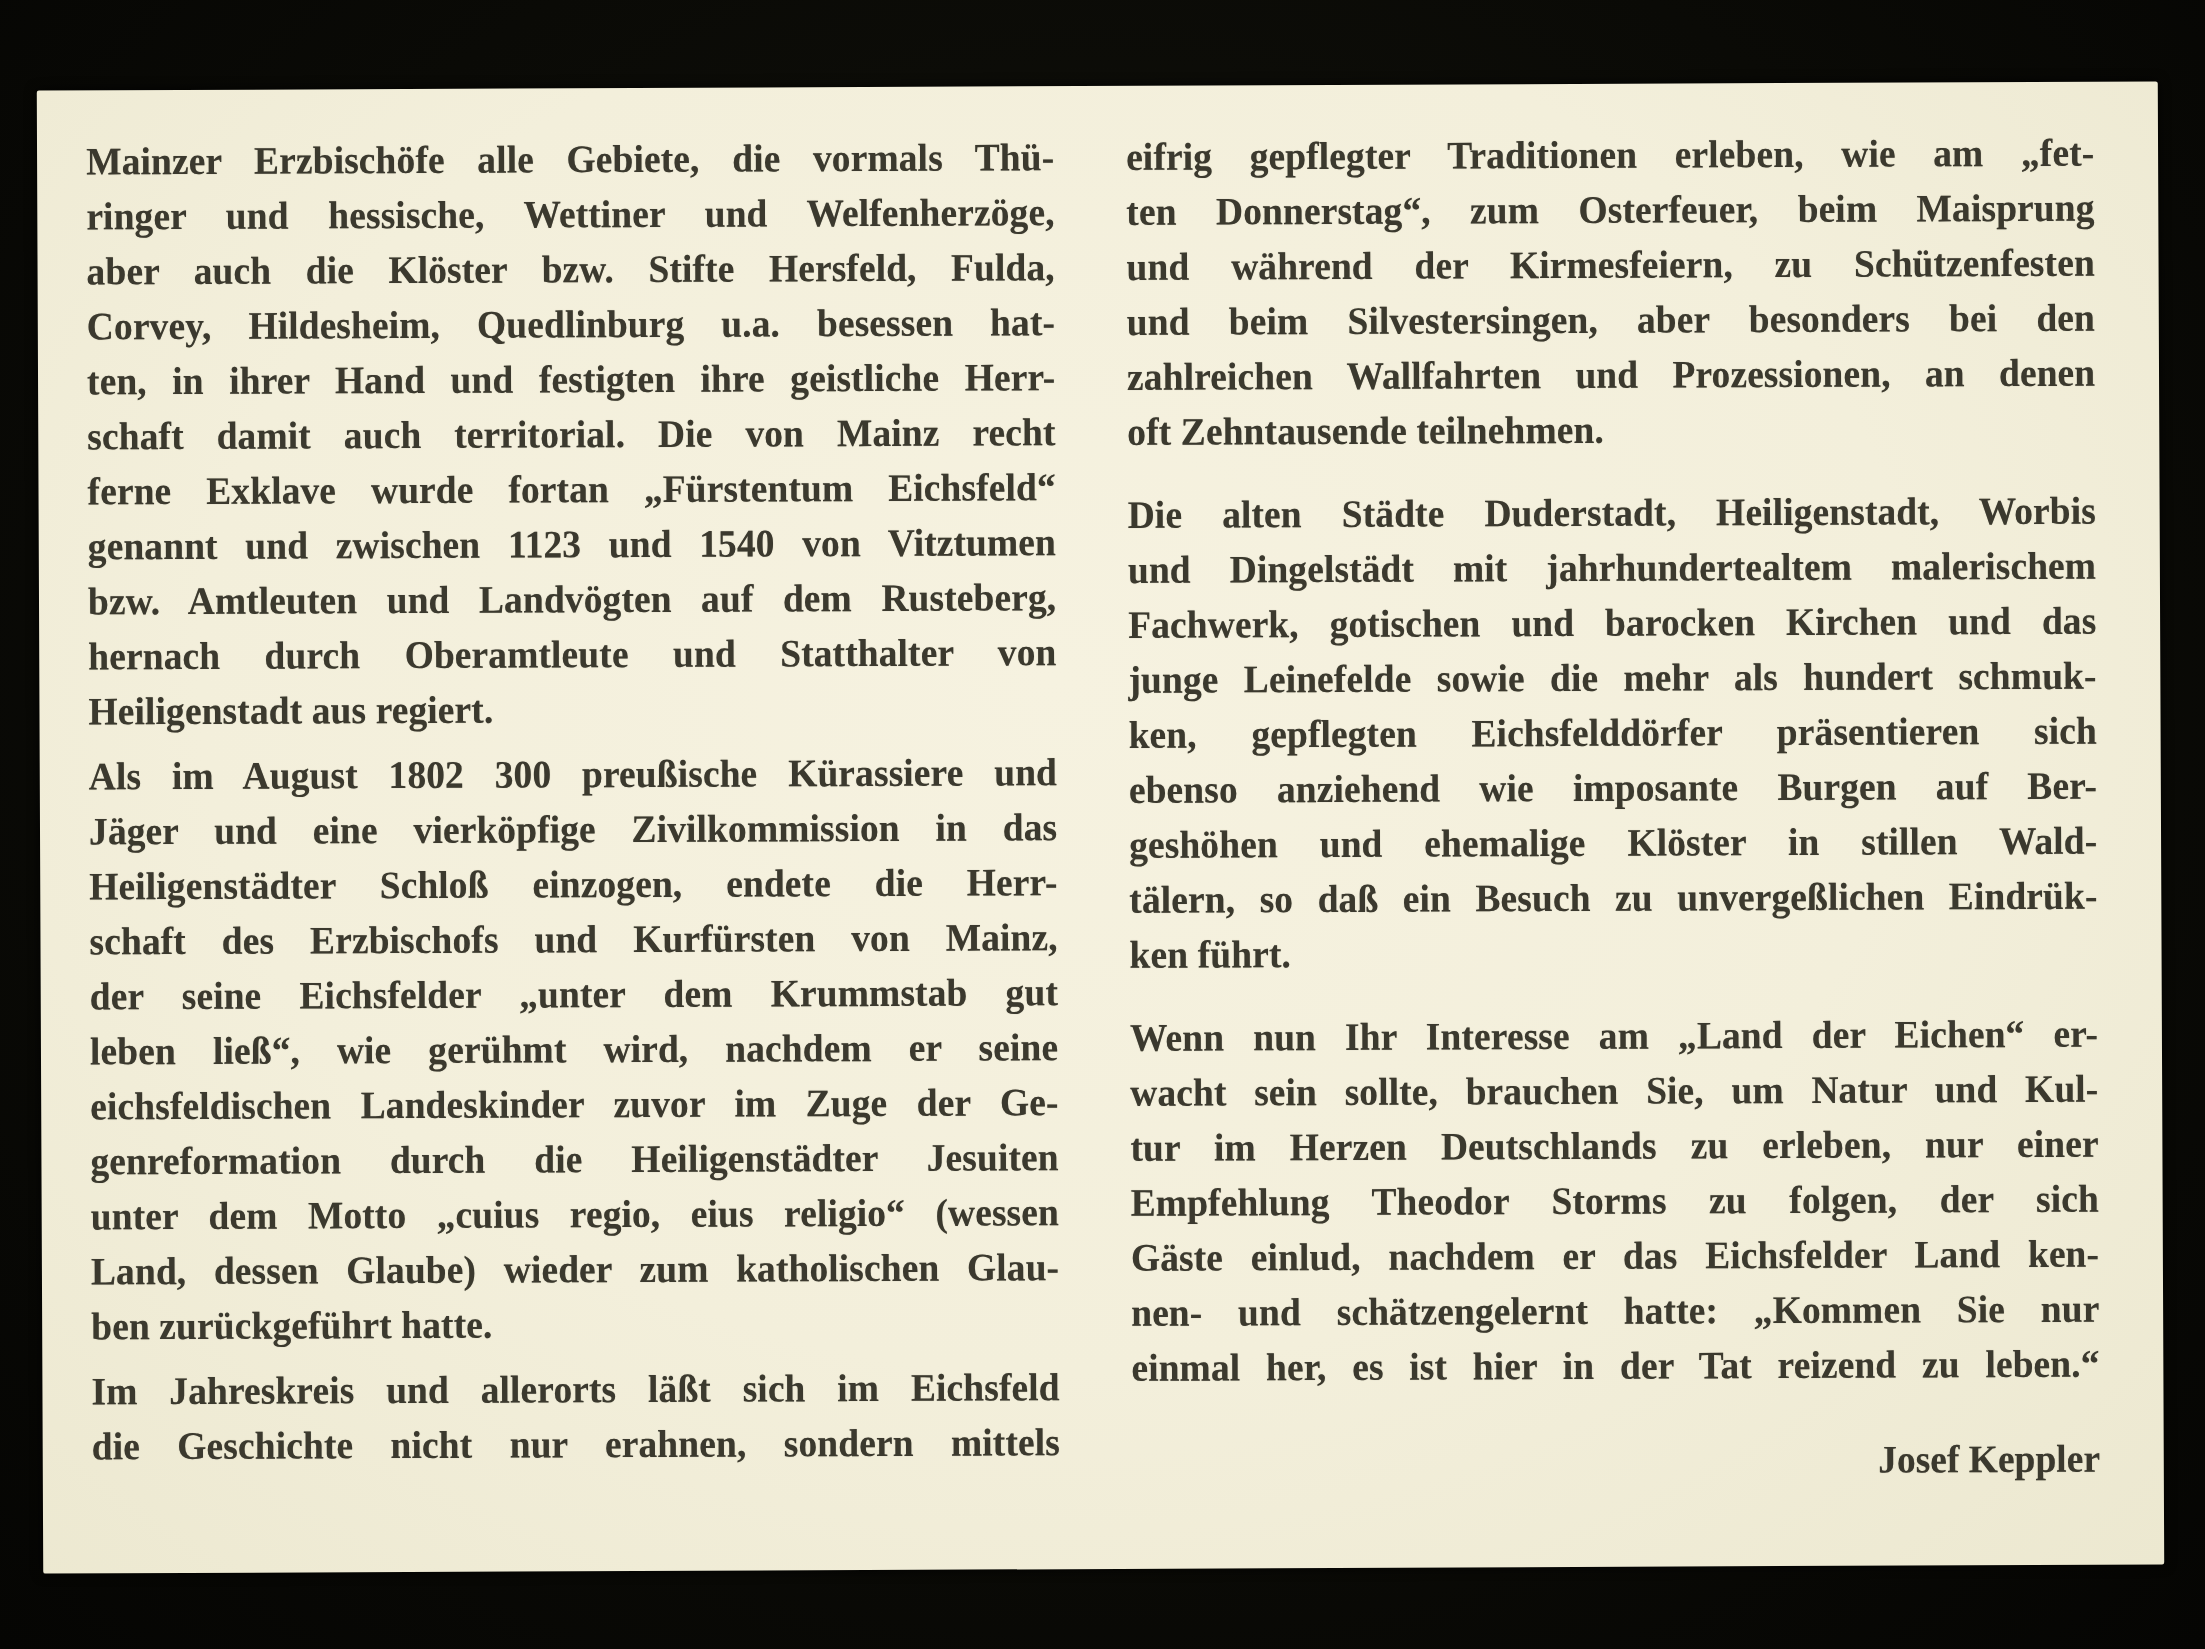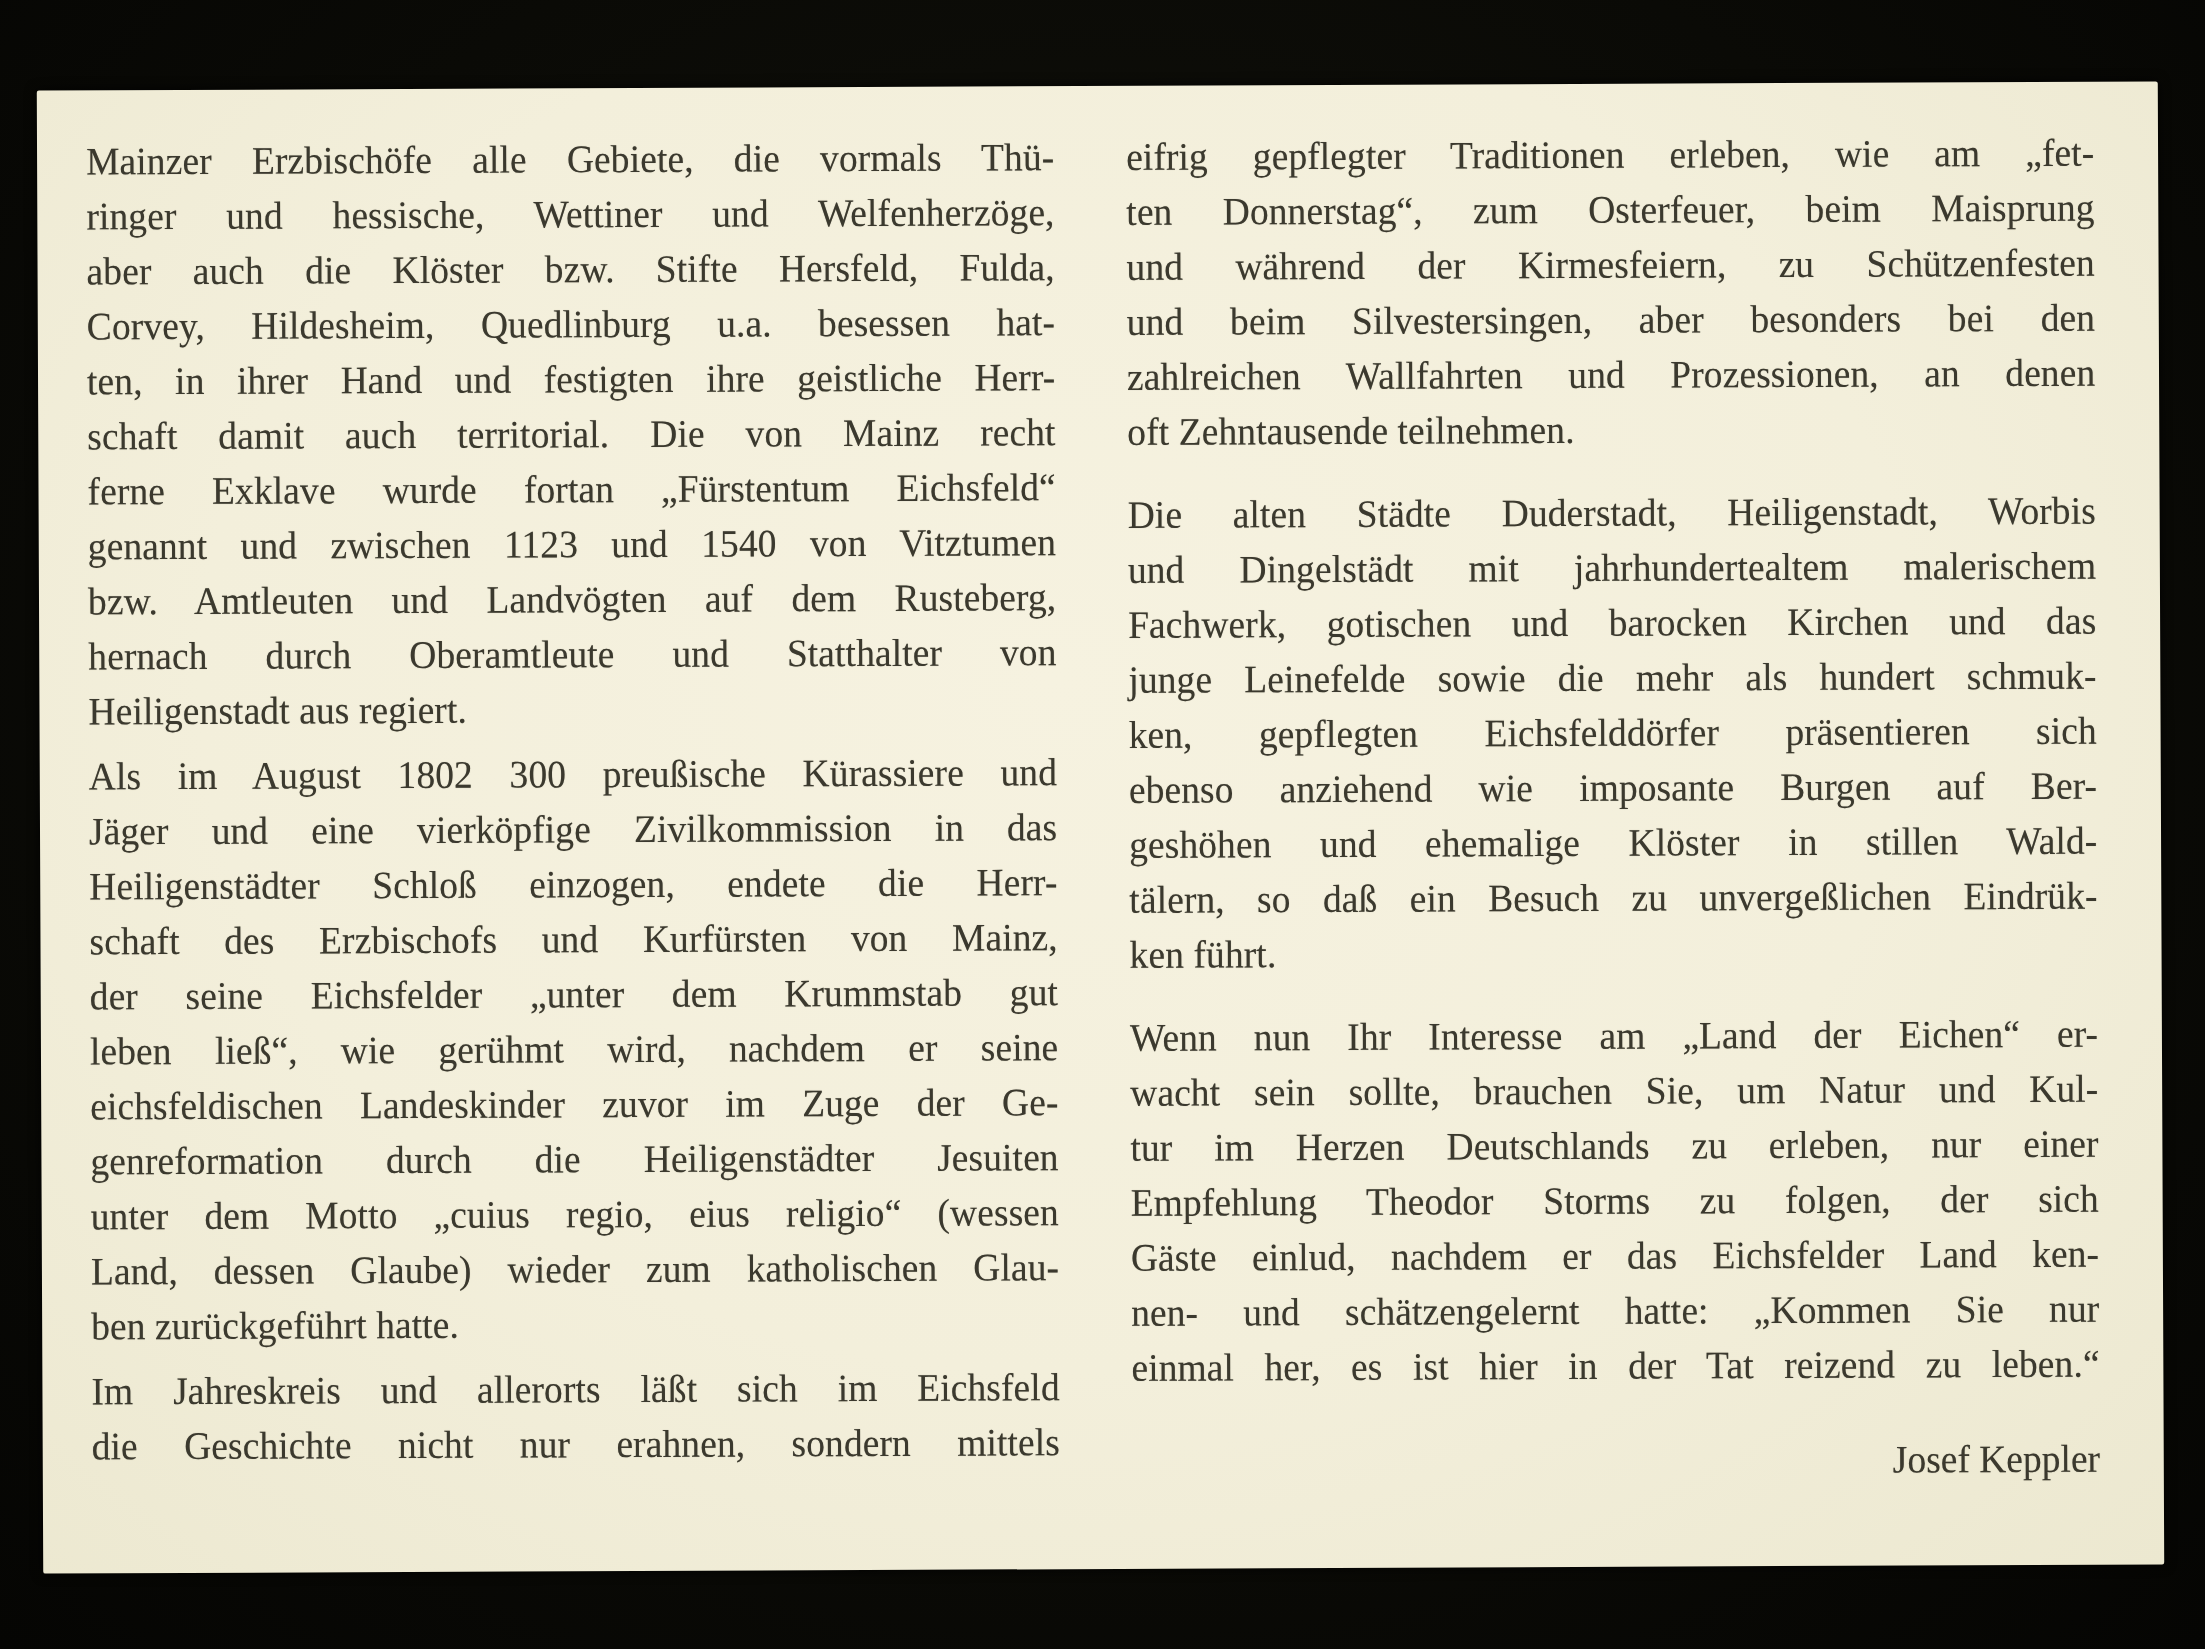--- a/index.html
+++ b/index.html
@@ -7,21 +7,21 @@
     --bg:#0a0a06;
     --paper:#f3efdb;
     --ink:#3b392e;
   }
   html,body{margin:0;padding:0;}
   body{
     width:2205px;height:1649px;overflow:hidden;
     background:radial-gradient(ellipse at 50% 42%, #12120c 0%, var(--bg) 62%, #050503 100%);
     font-family:"Liberation Serif","DejaVu Serif",serif;
   }
-  .scan{position:relative;width:2205px;height:1353px;}
+  .scan{position:relative;width:2205px;height:1353px;font-weight:bold;}
   .paper{
     position:absolute;left:40px;top:86px;width:2121px;height:1483px;
     background:radial-gradient(ellipse at 48% 40%, #f6f2e0 0%, var(--paper) 55%, #ece8d0 100%);
     transform:rotate(-0.25deg);
     border-radius:2.2px;
     box-shadow:0 0 12px rgba(0,0,0,0.85);
   }
   .column{
     position:absolute;top:43px;width:1007px;
     color:var(--ink);

